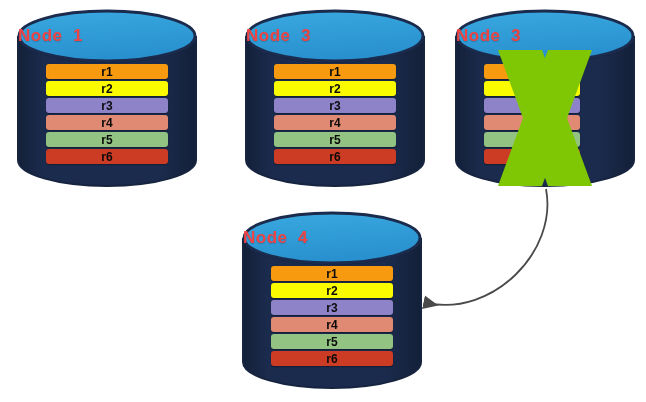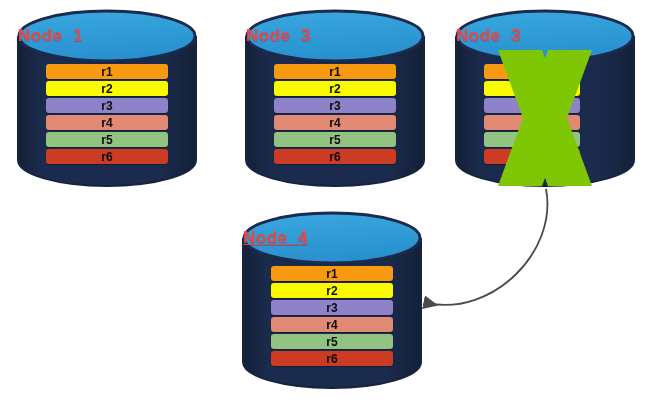--- a/index.html
+++ b/index.html
@@ -219,21 +219,21 @@
             <stop offset="100%" stop-color="#132038"></stop>
           </linearGradient>
           <linearGradient id="topg3" x1="0" y1="0" x2="0.25" y2="1">
             <stop offset="0%" stop-color="#3AA9E0"></stop>
             <stop offset="100%" stop-color="#2890CE"></stop>
           </linearGradient>
         </defs>
         <path d="M 0,26 L 0,150 A 89,26 0 0 0 178,150 L 178,26 A 89,26 0 0 1 0,26 Z" fill="url(#bodyg3)" stroke="#16243F" stroke-width="2"></path>
         <ellipse cx="89" cy="26" rx="88" ry="25" fill="url(#topg3)" stroke="#1B2B4D" stroke-width="3"></ellipse>
       </svg>
-      <div class="node-title" style="top: 16px; text-decoration: underline;">Node  4</div>
+      <div class="node-title" style="top: 16px;">Node  4</div>
       <div class="rows" style="top: 54px; padding-left: 28px; padding-right: 28px; box-sizing: border-box;">
         <div class="row-bar" style="background: rgb(247, 154, 16);">
           <span class="row-label">r1</span>
         </div>
         <div class="row-bar" style="background: rgb(251, 251, 0);">
           <span class="row-label">r2</span>
         </div>
         <div class="row-bar" style="background: rgb(142, 131, 200);">
           <span class="row-label">r3</span>
         </div>

